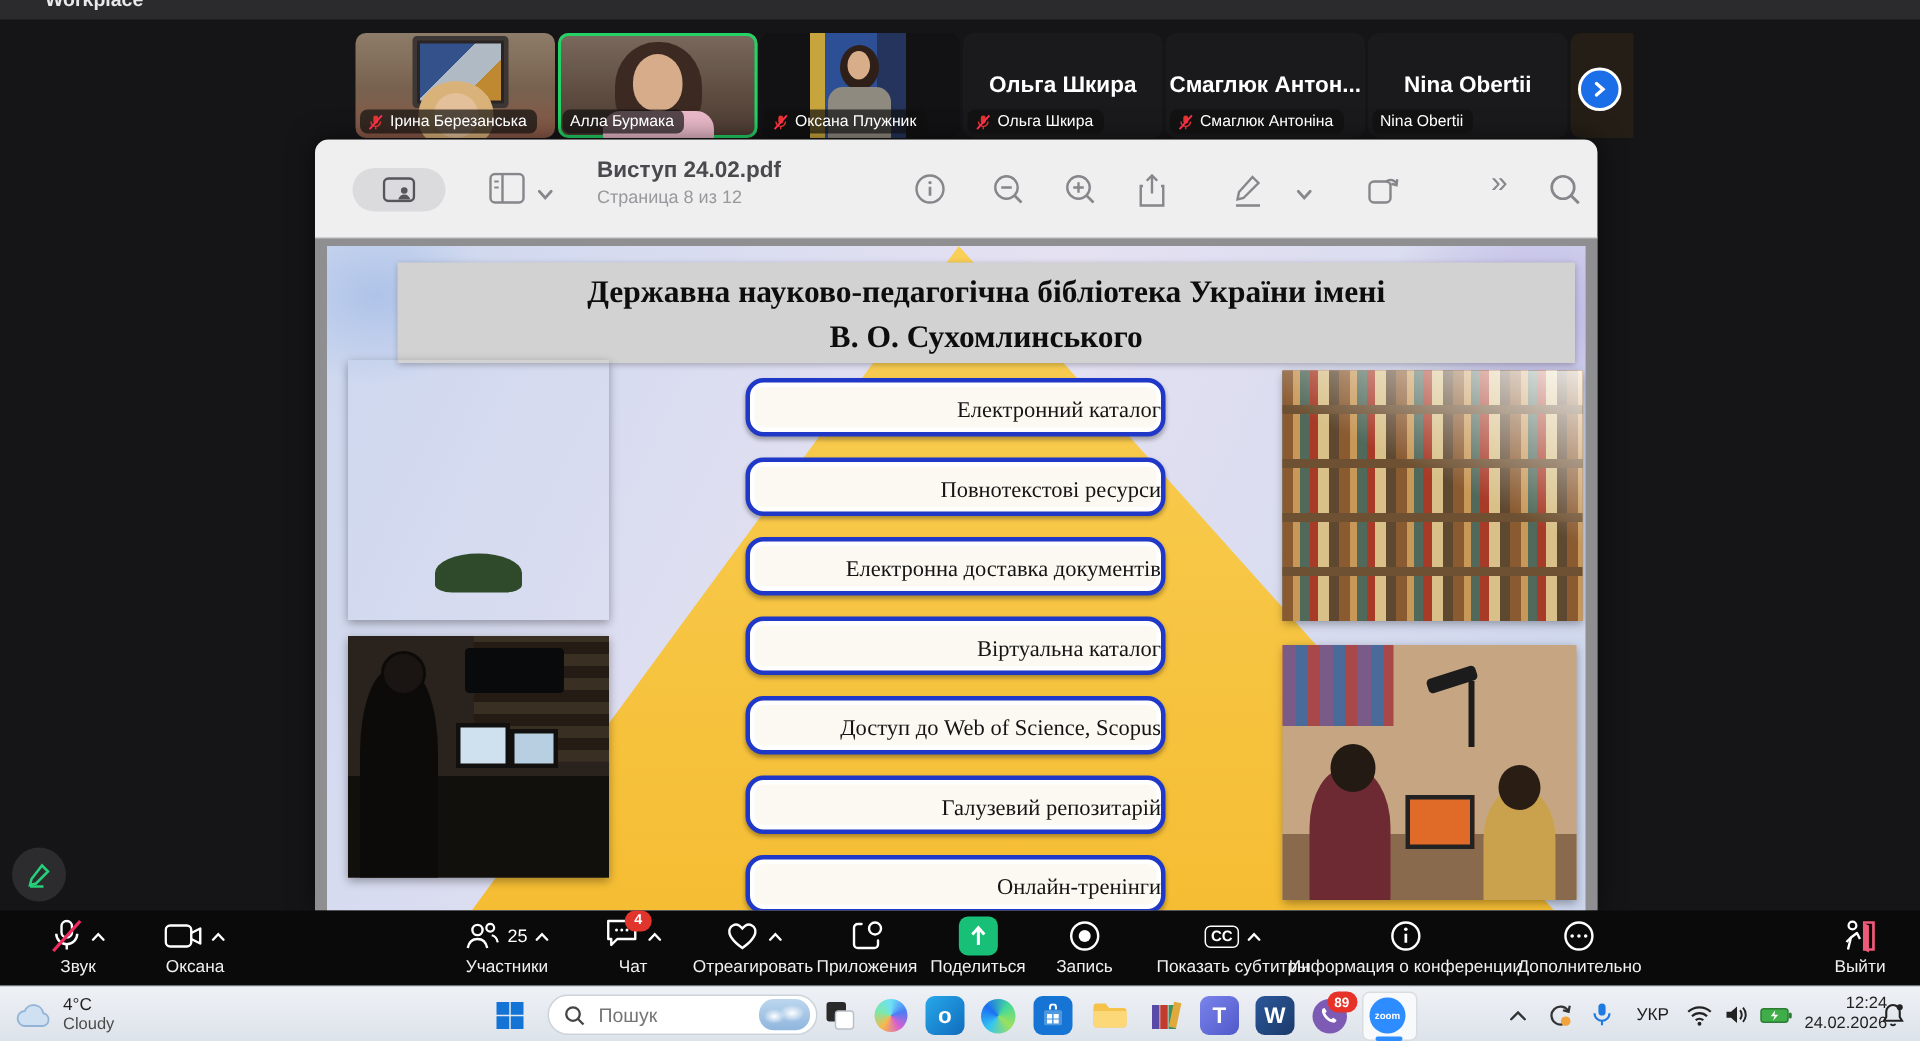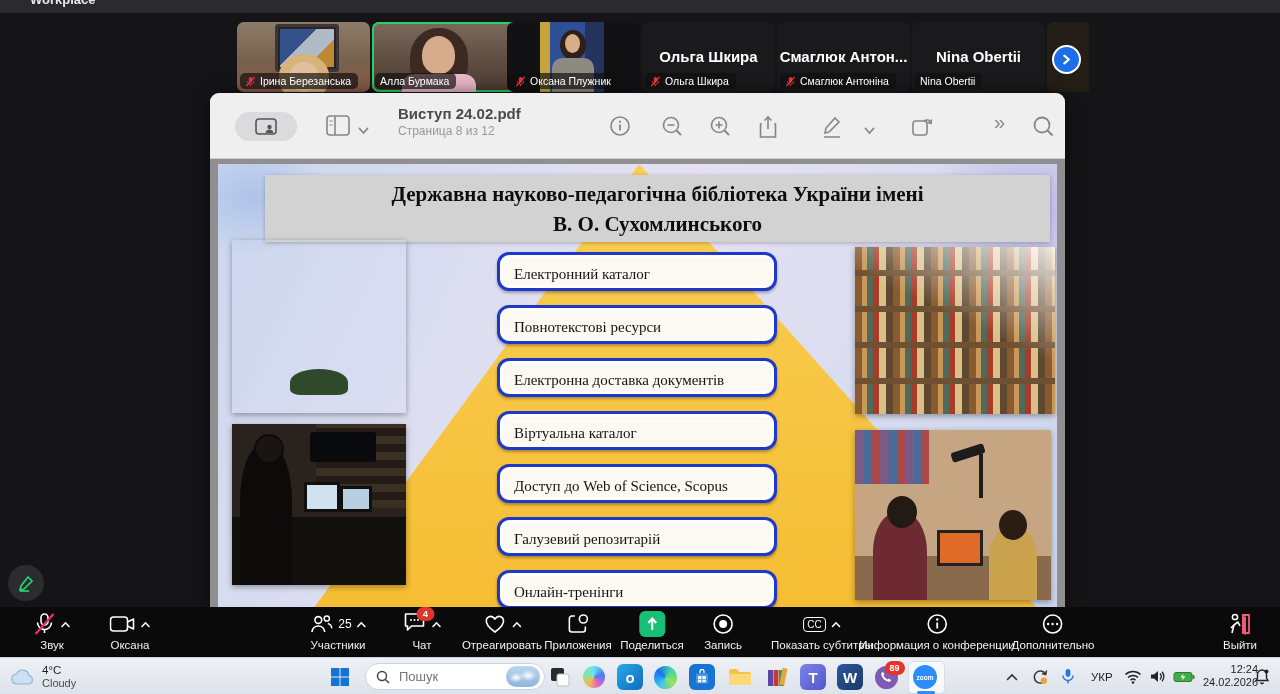--- a/index.html
+++ b/index.html
@@ -5,21 +5,21 @@
   html,body{margin:0;padding:0;background:#000;}
   #root{position:relative;width:1280px;height:694px;background:#151517;overflow:hidden;
         font-family:"Liberation Sans",sans-serif;}
 
   
   .topbar{position:absolute;left:0;top:0;width:1280px;height:13px;background:#2b2b2e;overflow:hidden;}
   .topbar span{position:absolute;left:30px;top:-8px;font-size:13px;font-weight:700;color:#e9e9e9;}
 
   
   .tile{position:absolute;top:22px;width:133px;height:70px;border-radius:7px;overflow:hidden;background:#1a1a1c;}
-  .tile.speaking{outline:2px solid #23d366;outline-offset:-2px;padding-left:40px;}
+  .tile.speaking{outline:2px solid #23d366;outline-offset:-2px;}
   .vbadge{position:absolute;left:3px;bottom:3px;display:flex;align-items:center;gap:4px;
           background:rgba(15,15,15,.68);border-radius:5px;padding:2px 7px 2px 5px;
           color:#fff;font-size:10.5px;white-space:nowrap;z-index:5;}
   .atname{position:absolute;left:0;top:26px;width:100%;text-align:center;color:#fff;
           font-size:15px;font-weight:700;white-space:nowrap;}
   .micoff{width:11px;height:11px;flex:0 0 auto;}
   
   .t1{background:linear-gradient(180deg,#8d7c69 0%,#77614e 55%,#8a5846 100%);}
   .t1 .monitor{position:absolute;left:38px;top:2px;width:58px;height:42px;background:#2a2524;border:3px solid #3c3735;border-radius:3px;}
   .t1 .screen{position:absolute;inset:2px;background:linear-gradient(135deg,#35599c 0 40%,#c8d5e2 40% 70%,#d99a33 70%);opacity:.85;}
@@ -63,21 +63,21 @@
      linear-gradient(115deg,#ccd7ee 0%,#e5e1f2 45%,#c9d5ec 100%);}
   .pyramid{position:absolute;left:0;top:0;width:839px;height:443px;
      background:linear-gradient(180deg,#f9cf56 0%,#f5bd33 100%);
      clip-path:polygon(50.2% 0%, 11.5% 100%, 97.5% 100%);}
   .slidetitle{position:absolute;left:47px;top:11px;width:785px;height:67px;background:#d2d2d3;
      font-family:"Liberation Serif",serif;font-weight:700;font-size:21px;line-height:30px;color:#0d0d0d;
      text-align:center;padding-top:4px;box-sizing:border-box;box-shadow:0 1px 4px rgba(0,0,0,.25);}
   .svcbtn{position:absolute;left:279px;width:280px;height:39px;background:#fbf9f1;
      border:3px solid #2038c8;border-radius:12px;box-shadow:inset 0 0 0 3px #fff,0 2px 3px rgba(0,0,0,.3);
      font-family:"Liberation Serif",serif;font-size:15px;color:#141414;line-height:39px;
-     padding-left:14px;box-sizing:border-box;white-space:nowrap;overflow:hidden;}
+     padding-left:14px;box-sizing:border-box;white-space:nowrap;overflow:hidden;text-align:right;}
   .photo{position:absolute;box-shadow:0 2px 6px rgba(0,0,0,.35);}
   .ph-building{left:14px;top:76px;width:174px;height:173px;background:
      linear-gradient(180deg,#b6b1a9 0%,#b6b1a9 17%,#57423a 17%,#57423a 24%,rgba(0,0,0,0) 24%),
      linear-gradient(180deg,rgba(0,0,0,0) 0 24%,rgba(0,0,0,0) 24%,transparent 24%),
      repeating-linear-gradient(90deg,#d8cfbd 0 11px,#453831 11px 22px) 50% 47%/72% 50% no-repeat,
      linear-gradient(0deg,#524b44 0 13%,#6b6257 13% 18%,rgba(0,0,0,0) 18%),
      linear-gradient(180deg,#9a9License 0,#9a9a94 0),
      #7d4a3a;}
   .ph-building .bush{position:absolute;left:58px;bottom:18px;width:58px;height:26px;border-radius:50% 50% 20% 20%;background:#2e4a2a;}
   .ph-scanner{left:14px;top:260px;width:174px;height:161px;background:
@@ -112,21 +112,21 @@
 
   
   .meetbar{position:absolute;left:0;top:607px;width:1280px;height:50px;background:#0a0a0b;}
   .mti{position:absolute;top:4px;transform:translateX(-50%);text-align:center;color:#fff;}
   .mti .row{display:flex;align-items:center;justify-content:center;gap:5px;height:26px;position:relative;}
   .mti .lbl{font-size:11.5px;color:#f1f1f1;margin-top:2px;white-space:nowrap;}
   .count{font-size:12px;color:#fff;}
   .badge4{position:absolute;top:-4px;right:-8px;min-width:14px;height:14px;border-radius:8px;background:#e0342c;
           color:#fff;font-size:9.5px;line-height:14px;font-weight:700;padding:0 2px;}
   .sharebox{width:26px;height:26px;border-radius:6px;background:#17c076;display:flex;align-items:center;justify-content:center;}
-  .ccbox{border:1.7px solid #fff;border-radius:4px;font-size:10px;font-weight:400;padding:1px 3px;color:#fff;}
+  .ccbox{border:1.7px solid #fff;border-radius:4px;font-size:10px;font-weight:700;padding:1px 3px;color:#fff;}
 
   
   .taskbar{position:absolute;left:0;top:657px;width:1280px;height:37px;
       background:linear-gradient(180deg,#eef1f6 0%,#dde3ea 100%);border-top:1px solid #cdd4dc;box-sizing:border-box;}
   .tb{position:absolute;top:0;height:37px;display:flex;align-items:center;}
   .weather{left:10px;gap:6px;}
   .weather .wt{font-size:11.5px;color:#1f1f1f;line-height:13px;}
   .weather .wc{font-size:11px;color:#4a4a4a;line-height:13px;}
   .searchpill{position:absolute;left:365px;top:5px;width:180px;height:27px;border-radius:14px;background:#fff;
       border:1px solid #ccd3da;display:flex;align-items:center;padding:0 4px 0 10px;box-sizing:border-box;gap:7px;}

